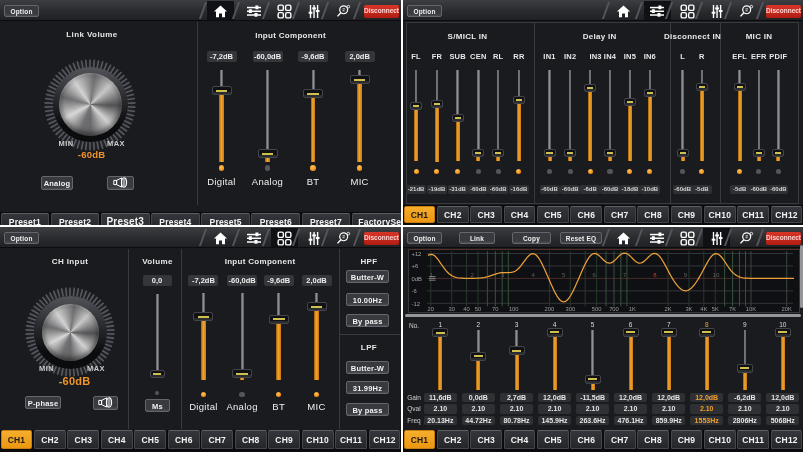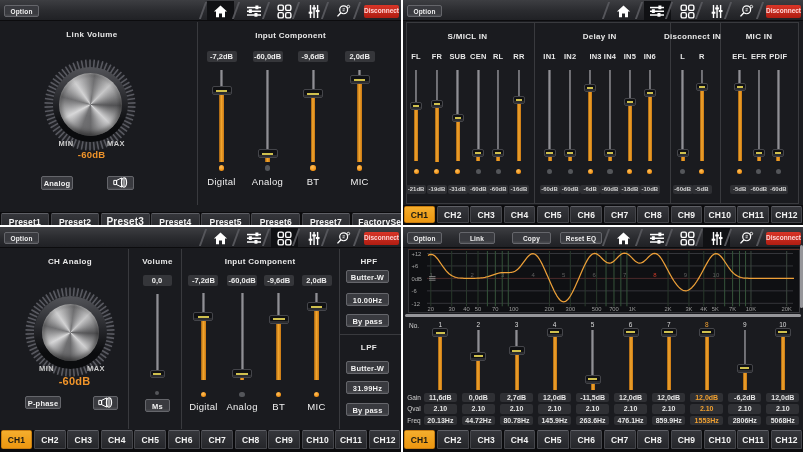--- a/index.html
+++ b/index.html
@@ -373,21 +373,21 @@
             <circle cx="14.2" cy="2.8" r="1.4" fill="none" stroke="#fff" stroke-width="0.9"></circle>
             <path d="M8 5.2 h2.6 M8 7.2 h2.2" stroke="#fff" stroke-width="0.9"></path>
           </svg></div>
         <div class="slash" style="left:324px;"></div>
         <div class="slash" style="left:356px;"></div>
         <div class="disc">Disconnect</div>
       </div>
       <div class="vdiv" style="left:128px;top:22px;height:180px;"></div>
       <div class="vdiv" style="left:181px;top:22px;height:180px;"></div>
       <div class="vdiv" style="left:339px;top:22px;height:180px;"></div>
-      <div style="position:absolute;left:15px;top:29.5px;width:110px;text-align:center;font-size:8px;font-weight:bold;letter-spacing:0.4px;color:#e8e8e8;">CH Analog</div>
+      <div style="position:absolute;left:15px;top:29.5px;width:110px;text-align:center;font-size:8px;font-weight:bold;letter-spacing:0.4px;color:#e8e8e8;">CH Input</div>
       <svg width="90" height="90" style="position:absolute;left:25px;top:60px;" viewBox="0 0 90 90">
         <circle cx="45" cy="45" r="43.2" fill="#202125"></circle>
         <path d="M45 9 L45 0.45 M48.42 9.16 L49.23 0.65 M51.81 9.65 L53.43 1.26 M55.14 10.46 L57.55 2.25 M58.38 11.58 L61.56 3.64 M61.5 13 L65.41 5.4 M64.46 14.71 L69.09 7.52 M67.25 16.7 L72.54 9.98 M69.84 18.95 L75.74 12.76 M72.21 21.43 L78.67 15.83 M74.32 24.12 L81.29 19.16 M76.18 27 L83.58 22.72 M77.75 30.05 L85.52 26.49 M79.02 33.23 L87.1 30.43 M79.99 36.51 L88.29 34.5 M80.63 39.88 L89.1 38.66 M80.96 43.29 L89.5 42.88 M80.96 46.71 L89.5 47.12 M80.63 50.12 L89.1 51.34 M79.99 53.49 L88.29 55.5 M79.02 56.77 L87.1 59.57 M77.75 59.95 L85.52 63.51 M76.18 63 L83.58 67.27 M74.32 65.88 L81.29 70.84 M72.21 68.57 L78.67 74.17 M69.84 71.05 L75.74 77.24 M67.25 73.3 L72.54 80.02 M64.46 75.29 L69.09 82.48 M61.5 77 L65.41 84.6 M58.38 78.42 L61.56 86.36 M55.14 79.54 L57.55 87.75 M51.81 80.35 L53.43 88.74 M48.42 80.84 L49.23 89.35 M45 81 L45 89.55 M41.58 80.84 L40.77 89.35 M38.19 80.35 L36.57 88.74 M34.86 79.54 L32.45 87.75 M31.62 78.42 L28.44 86.36 M28.5 77 L24.59 84.6 M25.54 75.29 L20.91 82.48 M22.75 73.3 L17.46 80.02 M20.16 71.05 L14.26 77.24 M17.79 68.57 L11.33 74.17 M15.68 65.88 L8.71 70.84 M13.82 63 L6.42 67.28 M12.25 59.95 L4.48 63.51 M10.98 56.77 L2.9 59.57 M10.01 53.49 L1.71 55.5 M9.37 50.12 L0.9 51.34 M9.04 46.71 L0.5 47.12 M9.04 43.29 L0.5 42.88 M9.37 39.88 L0.9 38.66 M10.01 36.51 L1.71 34.5 M10.98 33.23 L2.9 30.43 M12.25 30.05 L4.48 26.49 M13.82 27 L6.42 22.72 M15.68 24.12 L8.71 19.16 M17.79 21.43 L11.33 15.83 M20.16 18.95 L14.26 12.76 M22.75 16.7 L17.46 9.98 M25.54 14.71 L20.91 7.52 M28.5 13 L24.59 5.4 M31.62 11.58 L28.44 3.64 M34.86 10.46 L32.45 2.25 M38.19 9.65 L36.57 1.26 M41.58 9.16 L40.77 0.65" stroke="#585960" stroke-width="1.6" fill="none"></path>
       </svg>
       <div class="kbez" style="left:33.5px;top:68.5px;width:73px;height:73px;"></div>
       <div class="kmet" style="left:41.5px;top:76.5px;width:57px;height:57px;"></div>
       <div style="position:absolute;left:31.5px;top:137px;width:30px;text-align:center;font-size:7.5px;font-weight:bold;letter-spacing:0.4px;color:#cccccc;">MIN</div>
       <div style="position:absolute;left:81px;top:137px;width:30px;text-align:center;font-size:7.5px;font-weight:bold;letter-spacing:0.4px;color:#cccccc;">MAX</div>
       <div style="position:absolute;left:44.5px;top:147.5px;width:60px;text-align:center;font-size:11px;font-weight:bold;letter-spacing:0.2px;color:#f0942a;">-60dB</div>
       <div class="btn" style="left:25px;top:169px;width:36px;height:13px;line-height:13px;font-size:7.5px;">P-phase</div>

